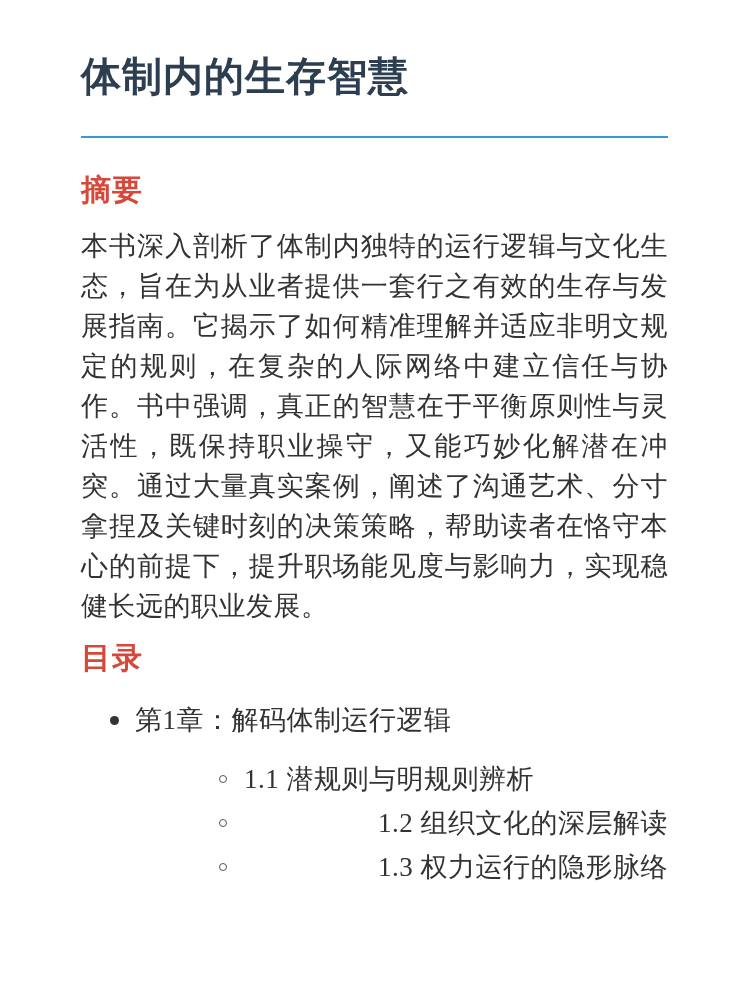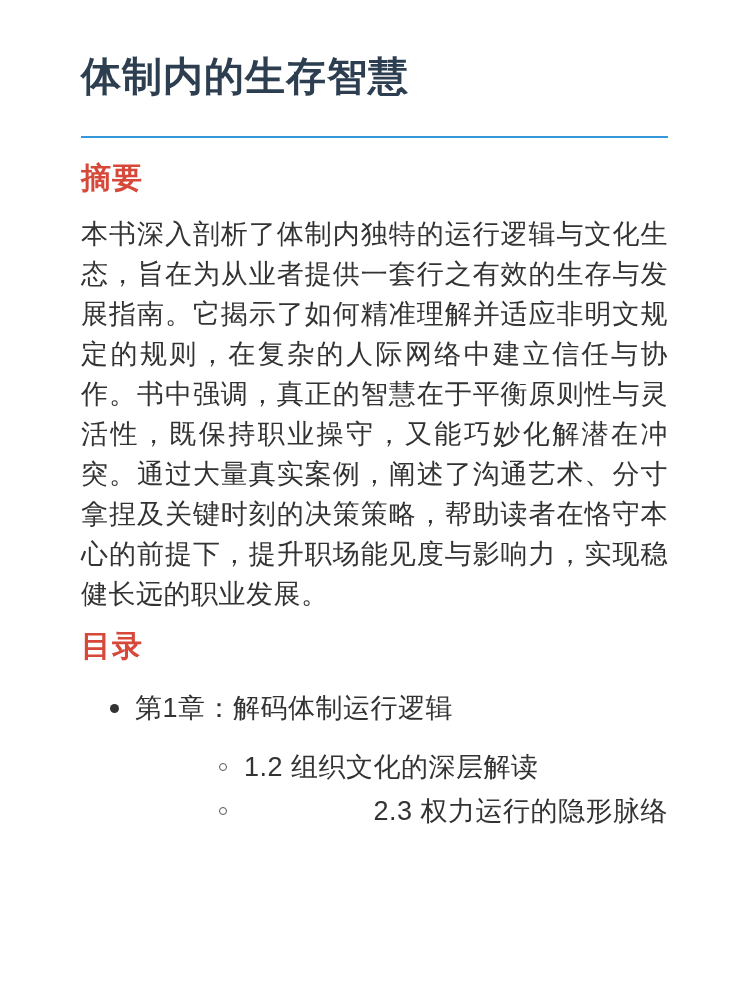--- a/index.html
+++ b/index.html
@@ -43,33 +43,34 @@
     background: var(--accent-blue);
     border: none;
   }
   .section-heading {
     font-size: 30px;
     line-height: 1.2;
     font-weight: 700;
     color: var(--heading-red);
     letter-spacing: 1px;
   }
-  .abstract-heading { margin-top: 22px; }
+  .abstract-heading { margin-top: 34px; }
   .abstract-body {
     margin-top: 18px;
     font-size: 27px;
     line-height: 40px;
     color: var(--body-text);
     text-align: justify;
     letter-spacing: 0.5px;
   }
   .toc-heading { margin-top: 14px; }
   .toc-list {
     margin-top: 26px;
     list-style: none;
+    font-family: Liberation Serif, serif;
   }
   .toc-chapter {
     position: relative;
     padding-left: 54px;
     font-size: 27px;
     line-height: 36px;
     color: var(--body-text);
     letter-spacing: 0.5px;
   }
   .bullet-disc {
@@ -120,23 +121,27 @@
 
   <h2 class="section-heading toc-heading">目录</h2>
 
   <ul class="toc-list">
     <li class="toc-chapter">
       <span class="bullet-disc"></span>
       <span>第1章：解码体制运行逻辑</span>
       <ul class="toc-sublist">
         <li class="toc-section">
           <span class="bullet-circle"></span>
+          <span>1.1 潜规则与明规则辨析</span>
+        </li>
+        <li class="toc-section">
+          <span class="bullet-circle"></span>
           <span>1.2 组织文化的深层解读</span>
         </li>
         <li class="toc-section">
           <span class="bullet-circle"></span>
-          <span>2.3 权力运行的隐形脉络</span>
+          <span>1.3 权力运行的隐形脉络</span>
         </li>
       </ul>
     </li>
   </ul>
 
 </div>
 
 </body></html>

